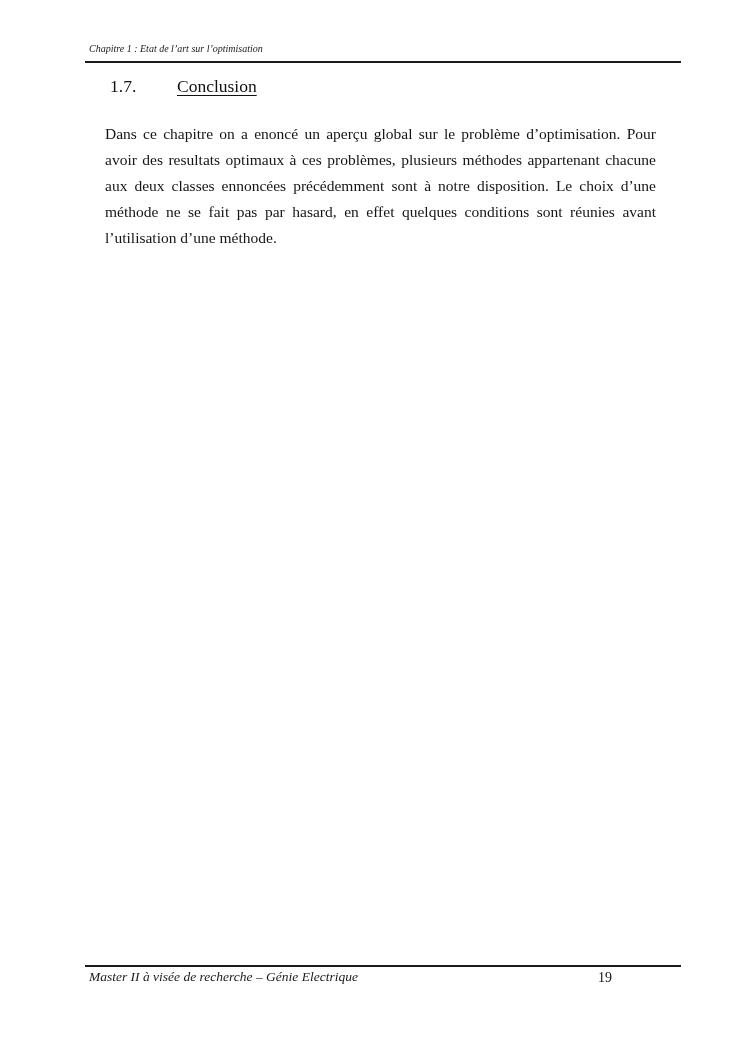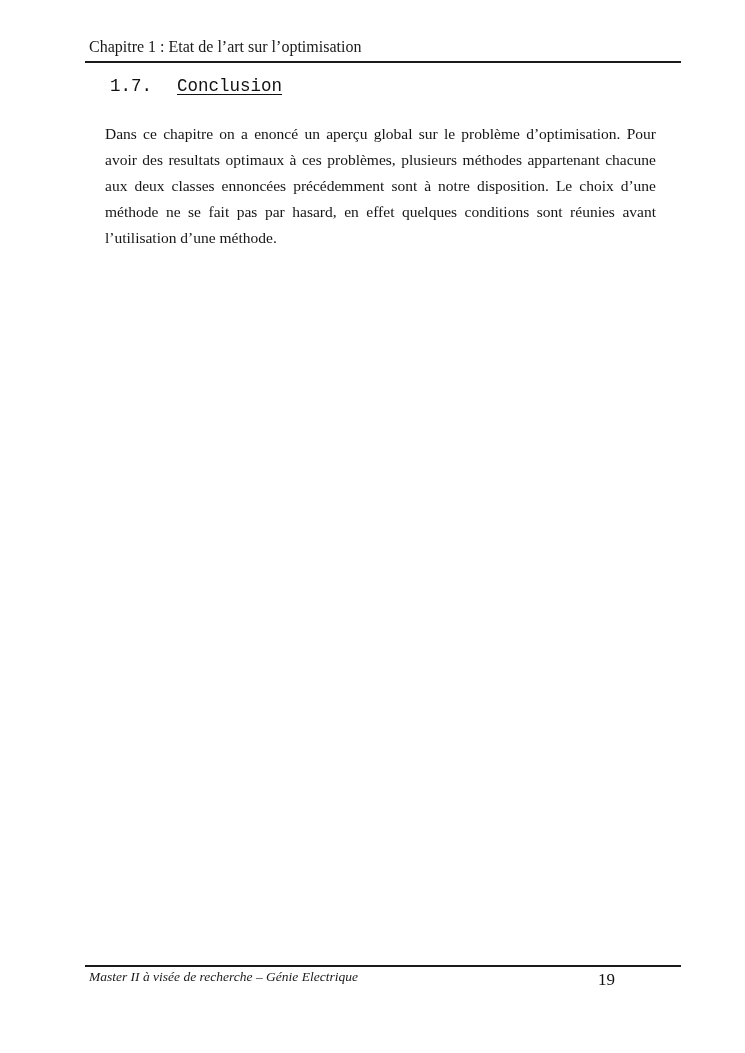--- a/index.html
+++ b/index.html
@@ -20,33 +20,33 @@
   
   .page-header {
     position: absolute;
     left: 85px;
     right: 64px;
     top: 38px;
     border-bottom: 2px solid #1a1a1a;
     padding-bottom: 5px;
   }
   .chapter-title {
-    font-size: 16px;
+    font-style: italic;
+    font-size: 10px;
     padding-left: 4px;
     color: #1a1a1a;
   }
 
   
   .section-heading {
     position: absolute;
     left: 110px;
     top: 76px;
     font-size: 17.5px;
     color: #111111;
-    font-family: Liberation Mono, monospace;
   }
   .section-number {
     display: inline-block;
     width: 67px;
   }
   .section-title {
     text-decoration: underline;
     text-underline-offset: 3px;
   }
 
@@ -76,21 +76,21 @@
   .footer-text {
     font-style: italic;
     font-size: 13.5px;
     padding-left: 4px;
     color: #1a1a1a;
   }
   .page-number {
     position: absolute;
     left: 513px;
     top: 3px;
-    font-size: 17px;
+    font-size: 14px;
     font-style: normal;
     color: #111111;
   }
 </style>
 </head>
 <body>
 
 <div class="page">
 
   <div class="page-header">

